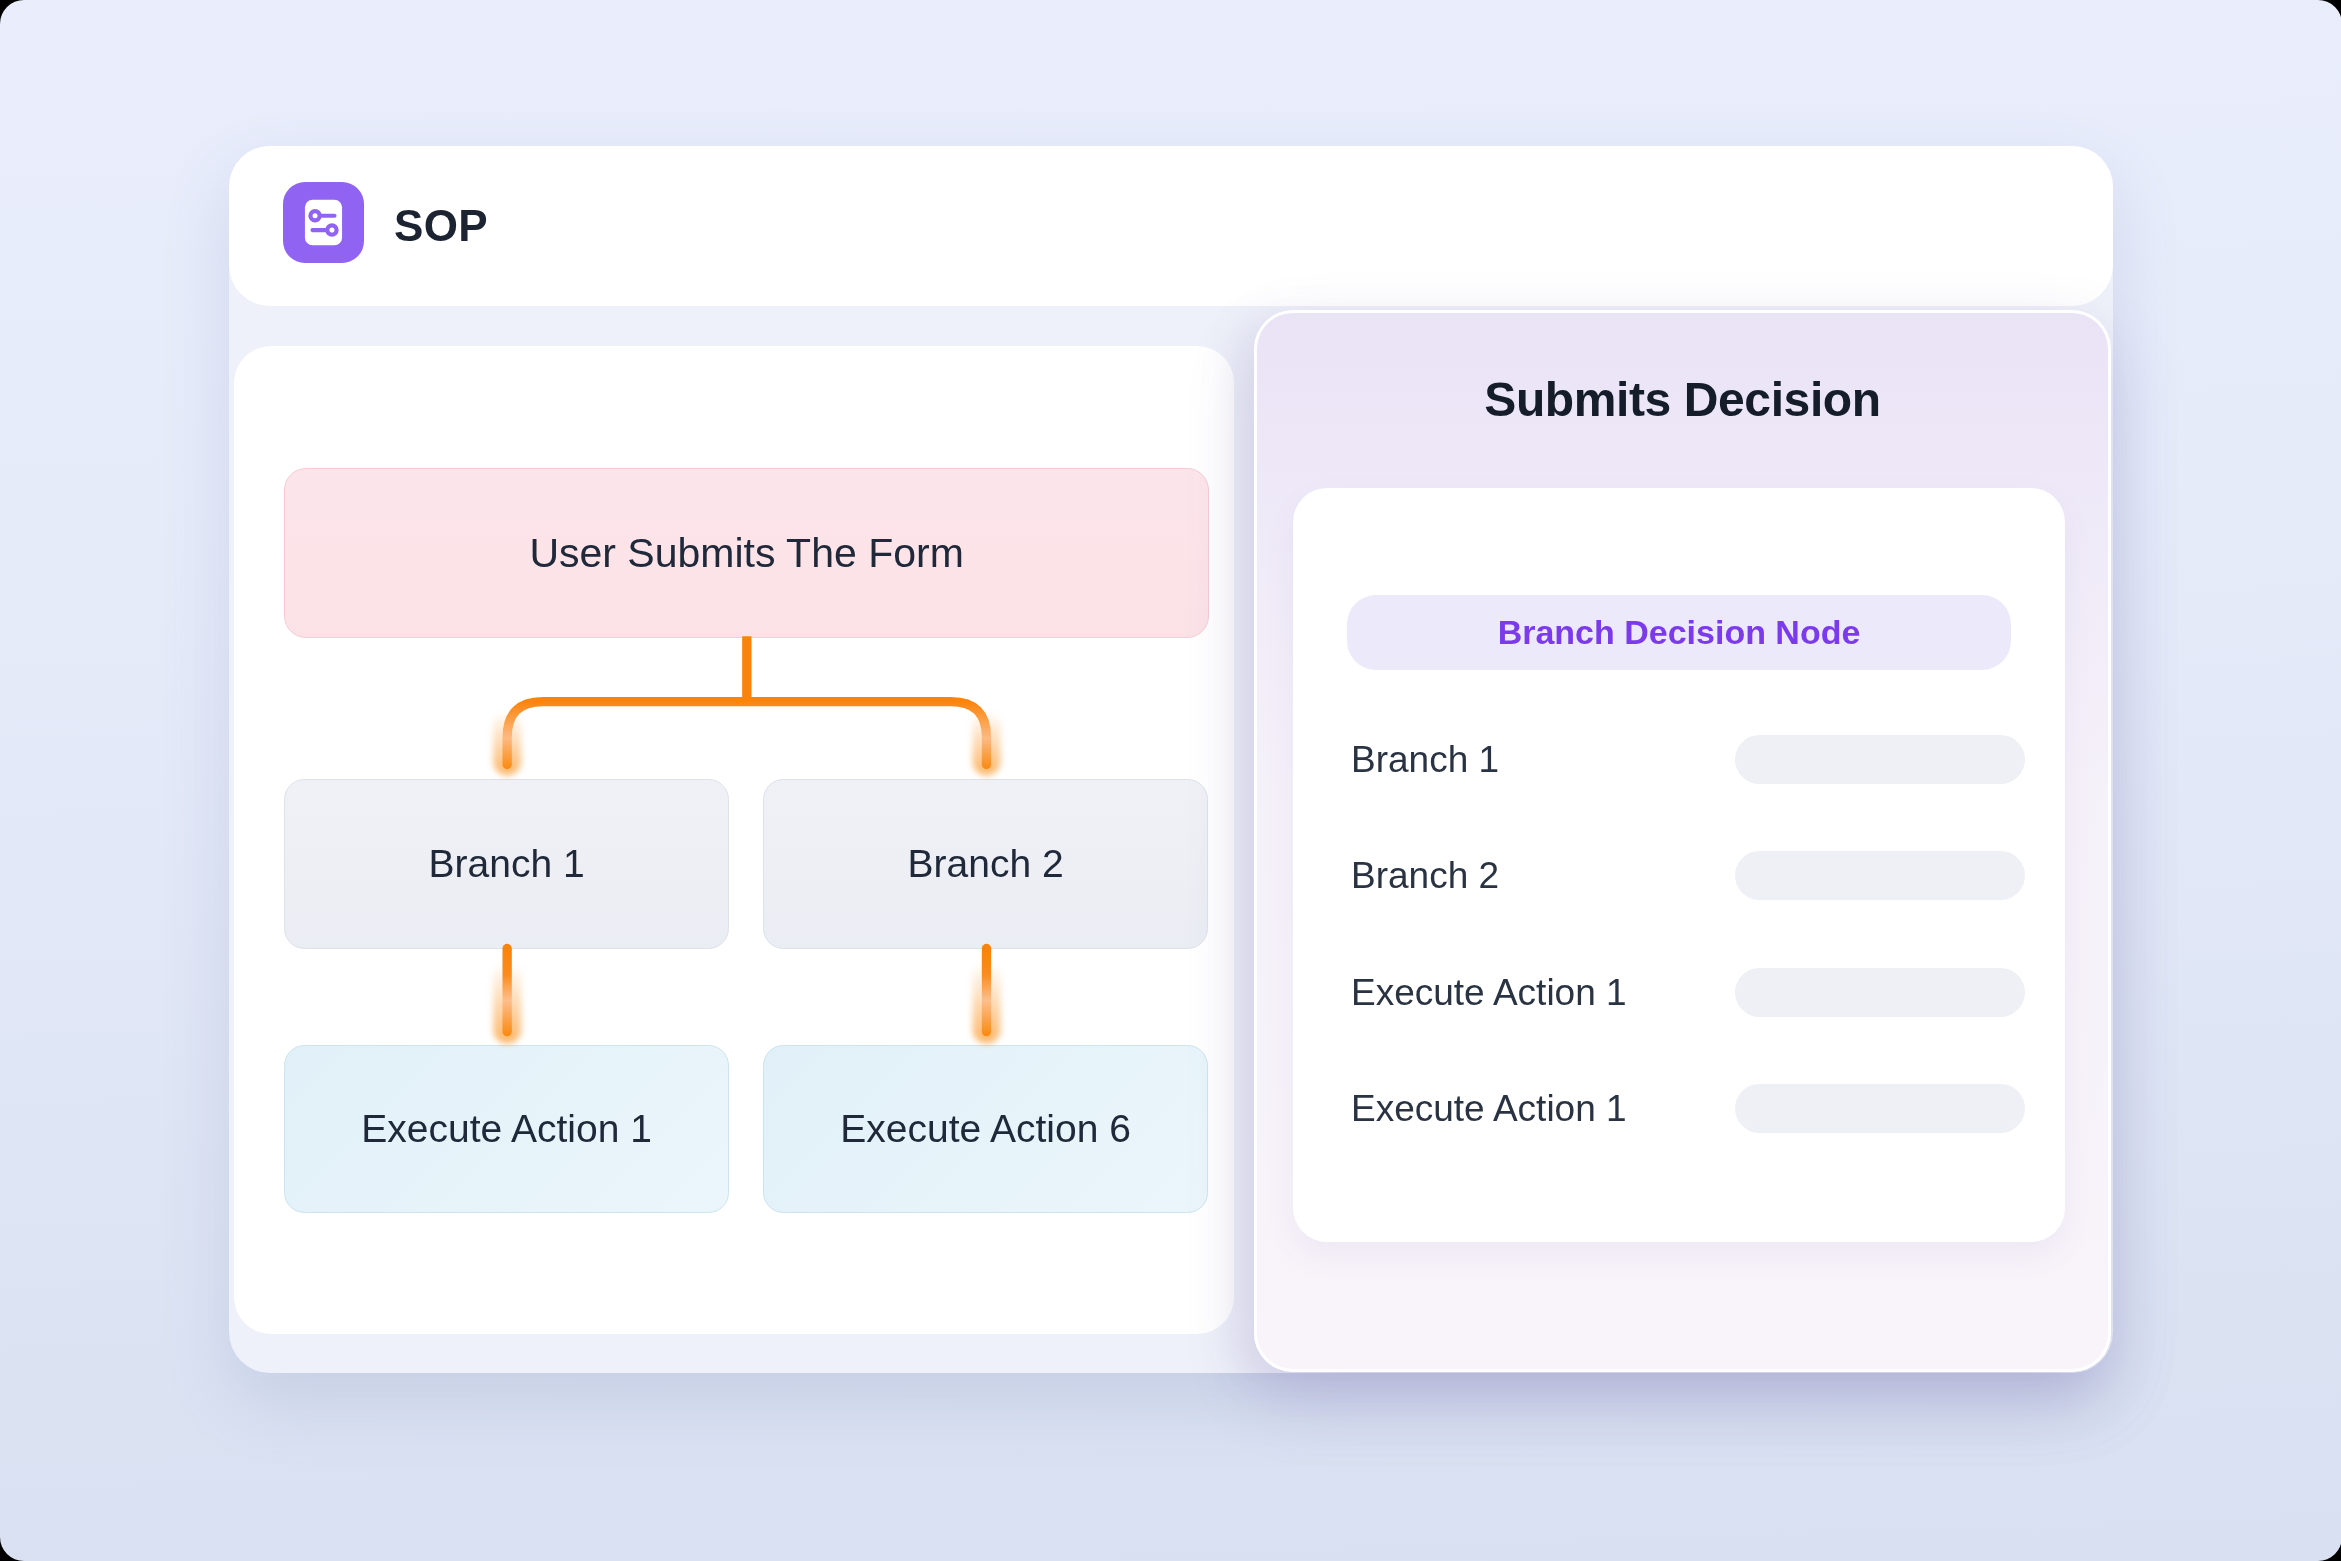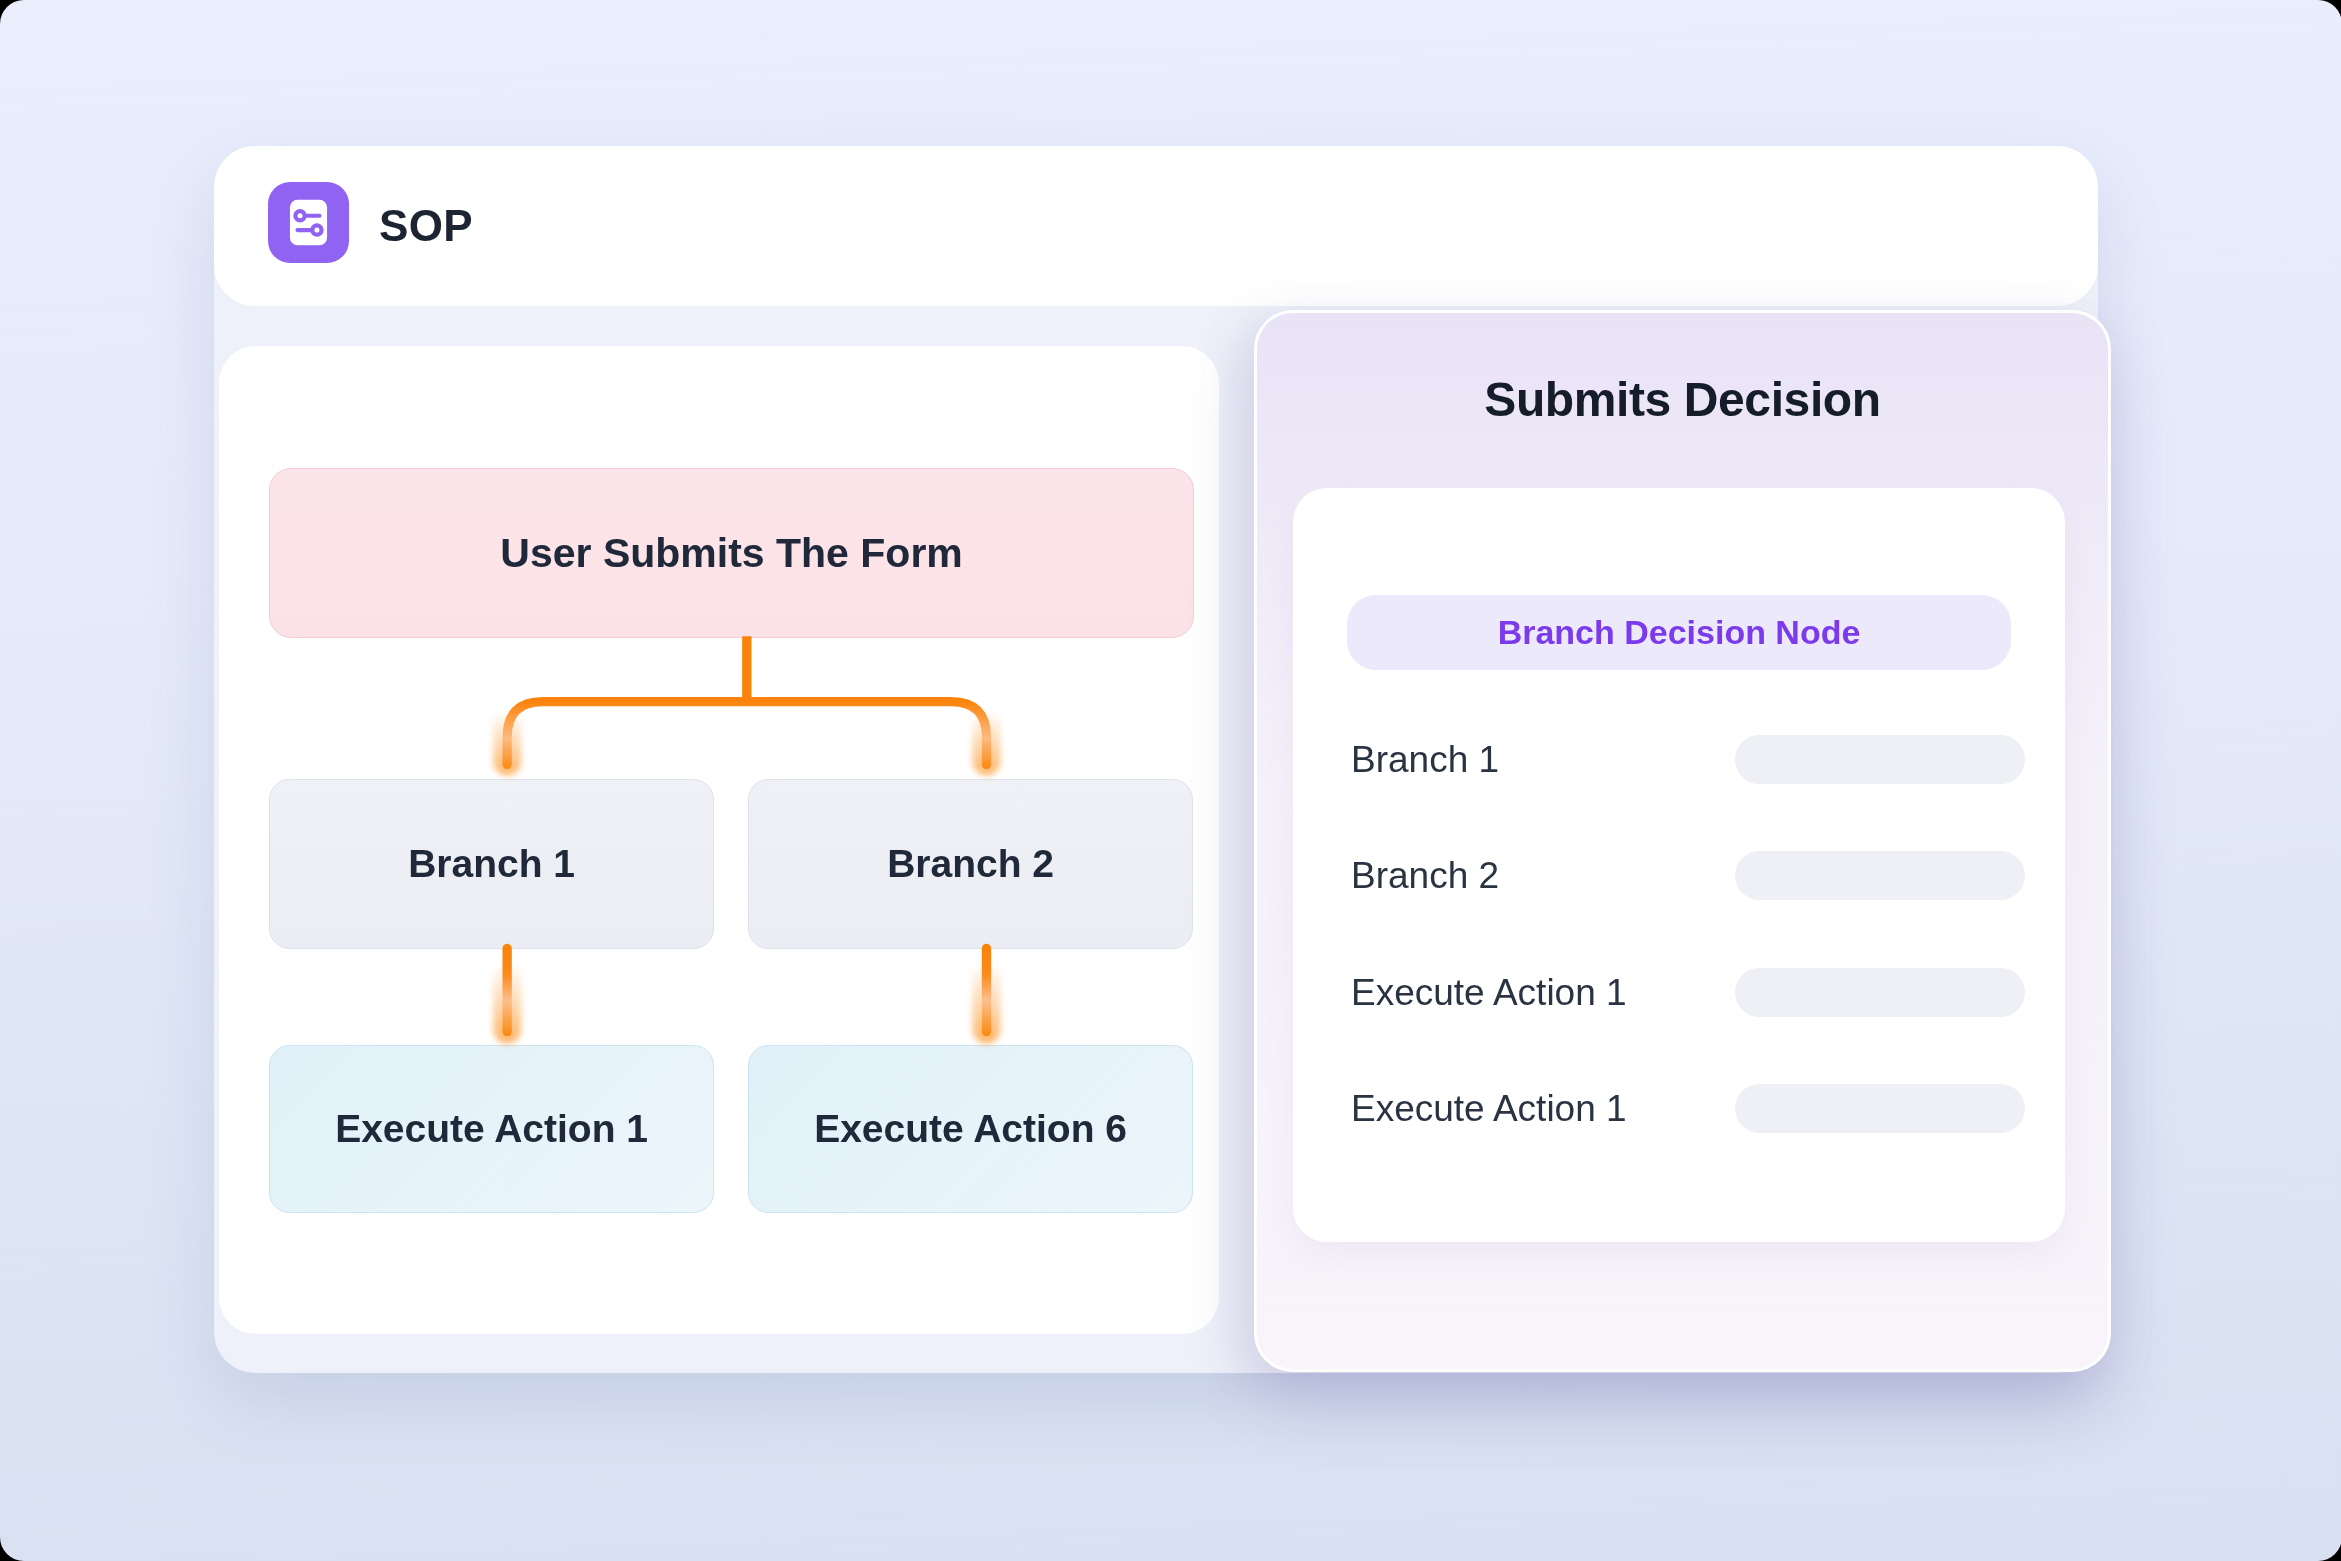--- a/index.html
+++ b/index.html
@@ -8,21 +8,21 @@
     font-family:"Liberation Sans","DejaVu Sans",sans-serif;
     -webkit-font-smoothing:antialiased;
   }
   .page{
     position:absolute;inset:0;width:2342px;height:1561px;
     border-radius:24px;overflow:hidden;
     background:linear-gradient(178deg,#E9EDFC 0%,#E6EBFA 35%,#DFE6F5 65%,#D8E0F1 100%);
   }
   
   .window{
-    position:absolute;left:214px;top:146px;width:1884px;height:1227px;
+    position:absolute;left:229px;top:146px;width:1884px;height:1227px;
     border-radius:41px;background:#EEF1F9;
     box-shadow:0 29px 68px rgba(90,105,155,.16);
   }
   .window-header{
     position:absolute;left:0;top:0;width:1884px;height:160px;
     background:#FFFFFF;border-radius:41px;
   }
   .app-icon{position:absolute;left:54px;top:36px;width:81px;height:81px;}
   .app-icon svg{display:block;width:81px;height:81px;}
   .app-title{
@@ -30,21 +30,21 @@
     font-size:44px;font-weight:700;color:#1C2432;letter-spacing:0.4px;
   }
   
   .canvas{
     position:absolute;left:5.1px;top:200px;width:1000px;height:988px;
     background:#FFFFFF;border-radius:37px;
   }
   .node{
     position:absolute;box-sizing:border-box;
     display:flex;align-items:center;justify-content:center;
-    font-weight:700;color:#20293A;text-align:center;
+    font-weight:400;color:#20293A;text-align:center;
   }
   .node-root{
     left:50px;top:122px;width:925px;height:170px;border-radius:22px;
     background:linear-gradient(180deg,#FCE5EA,#FBE2E7);
     border:1.7px solid #F6CBD5;font-size:41px;
   }
   .branch{
     width:445px;height:170px;top:433px;border-radius:20.4px;
     background:linear-gradient(180deg,#F0F1F6,#EAEDF3);
     border:1.7px solid #DDE1EA;font-size:39px;

